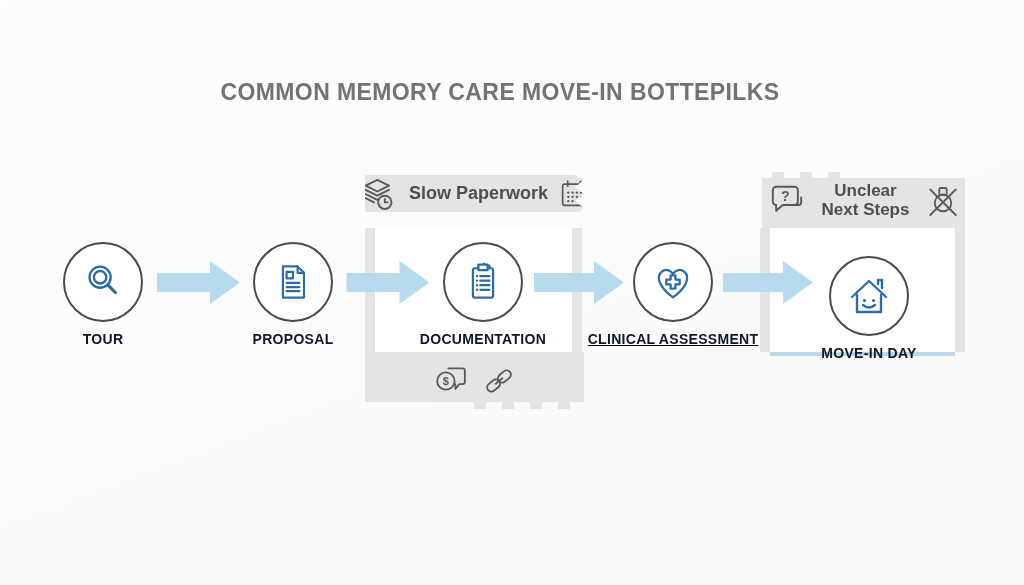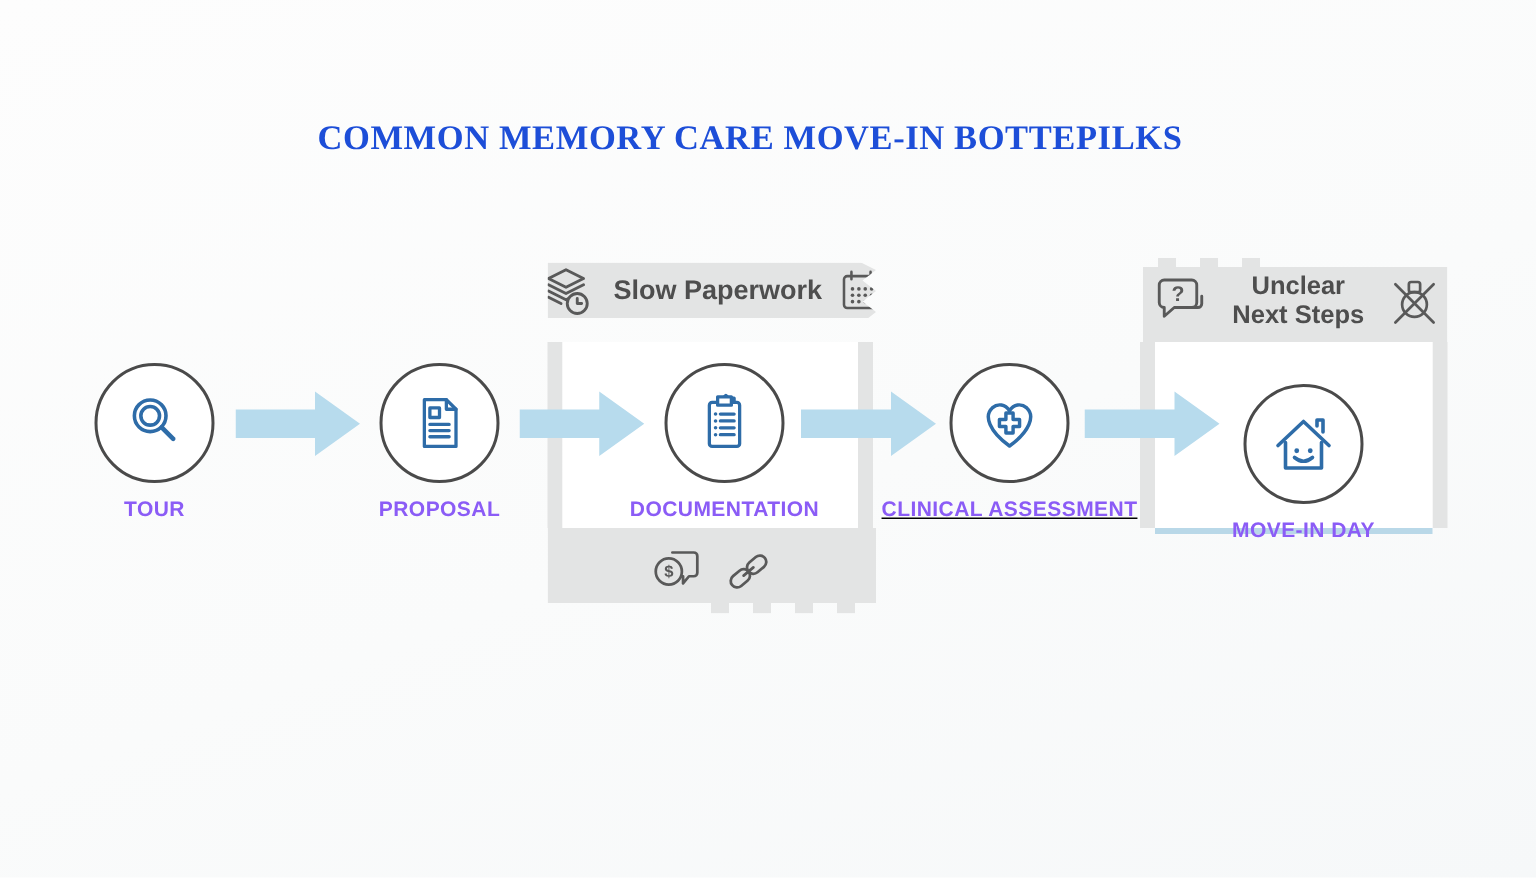--- a/index.html
+++ b/index.html
@@ -7,22 +7,21 @@
     width:1024px;height:585px;overflow:hidden;
     font-family:"Liberation Sans",sans-serif;
     background:linear-gradient(160deg,#fdfdfd 0%,#fafbfb 55%,#f6f8f9 100%);
     position:relative;
   }
   .canvas{position:absolute;inset:0;width:1024px;height:585px;}
 
   .title{
     position:absolute;left:0;top:79px;width:1000px;
     text-align:center;font-size:23px;font-weight:800;letter-spacing:.4px;
-    color:#1d4ed8;
-    font-family:Liberation Serif, serif;
+    color:#737373;
   }
 
   
   .band{
     position:absolute;background:#e3e4e4;
     display:flex;align-items:center;justify-content:center;
     gap:9px;color:#4e4e4e;z-index:1;
   }
   .band .txt{font-size:17px;font-weight:600;line-height:1.12;text-align:center;color:#4e4e4e;}
   .bar{position:absolute;width:10px;background:#e3e4e4;z-index:1;}
@@ -55,21 +54,21 @@
 
   
   .step{position:absolute;width:200px;display:flex;flex-direction:column;align-items:center;z-index:4;}
   .step .circle{
     width:80px;height:80px;border-radius:50%;background:#fff;
     border:2.5px solid #4a4a4a;display:flex;align-items:center;justify-content:center;
     box-sizing:border-box;
   }
   .step .lbl{
     margin-top:9px;font-size:14px;font-weight:700;letter-spacing:.3px;
-    color:#8b5cf6;white-space:nowrap;
+    color:#0f172a;white-space:nowrap;
   }
   #step-tour{left:3px;top:242px;}
   #step-proposal{left:193px;top:242px;}
   #step-documentation{left:383px;top:242px;}
   #step-clinical{left:573px;top:242px;text-decoration:underline;}
   #step-movein{left:769px;top:256px;}
 
   svg{display:block;}
 </style>
 </head>

